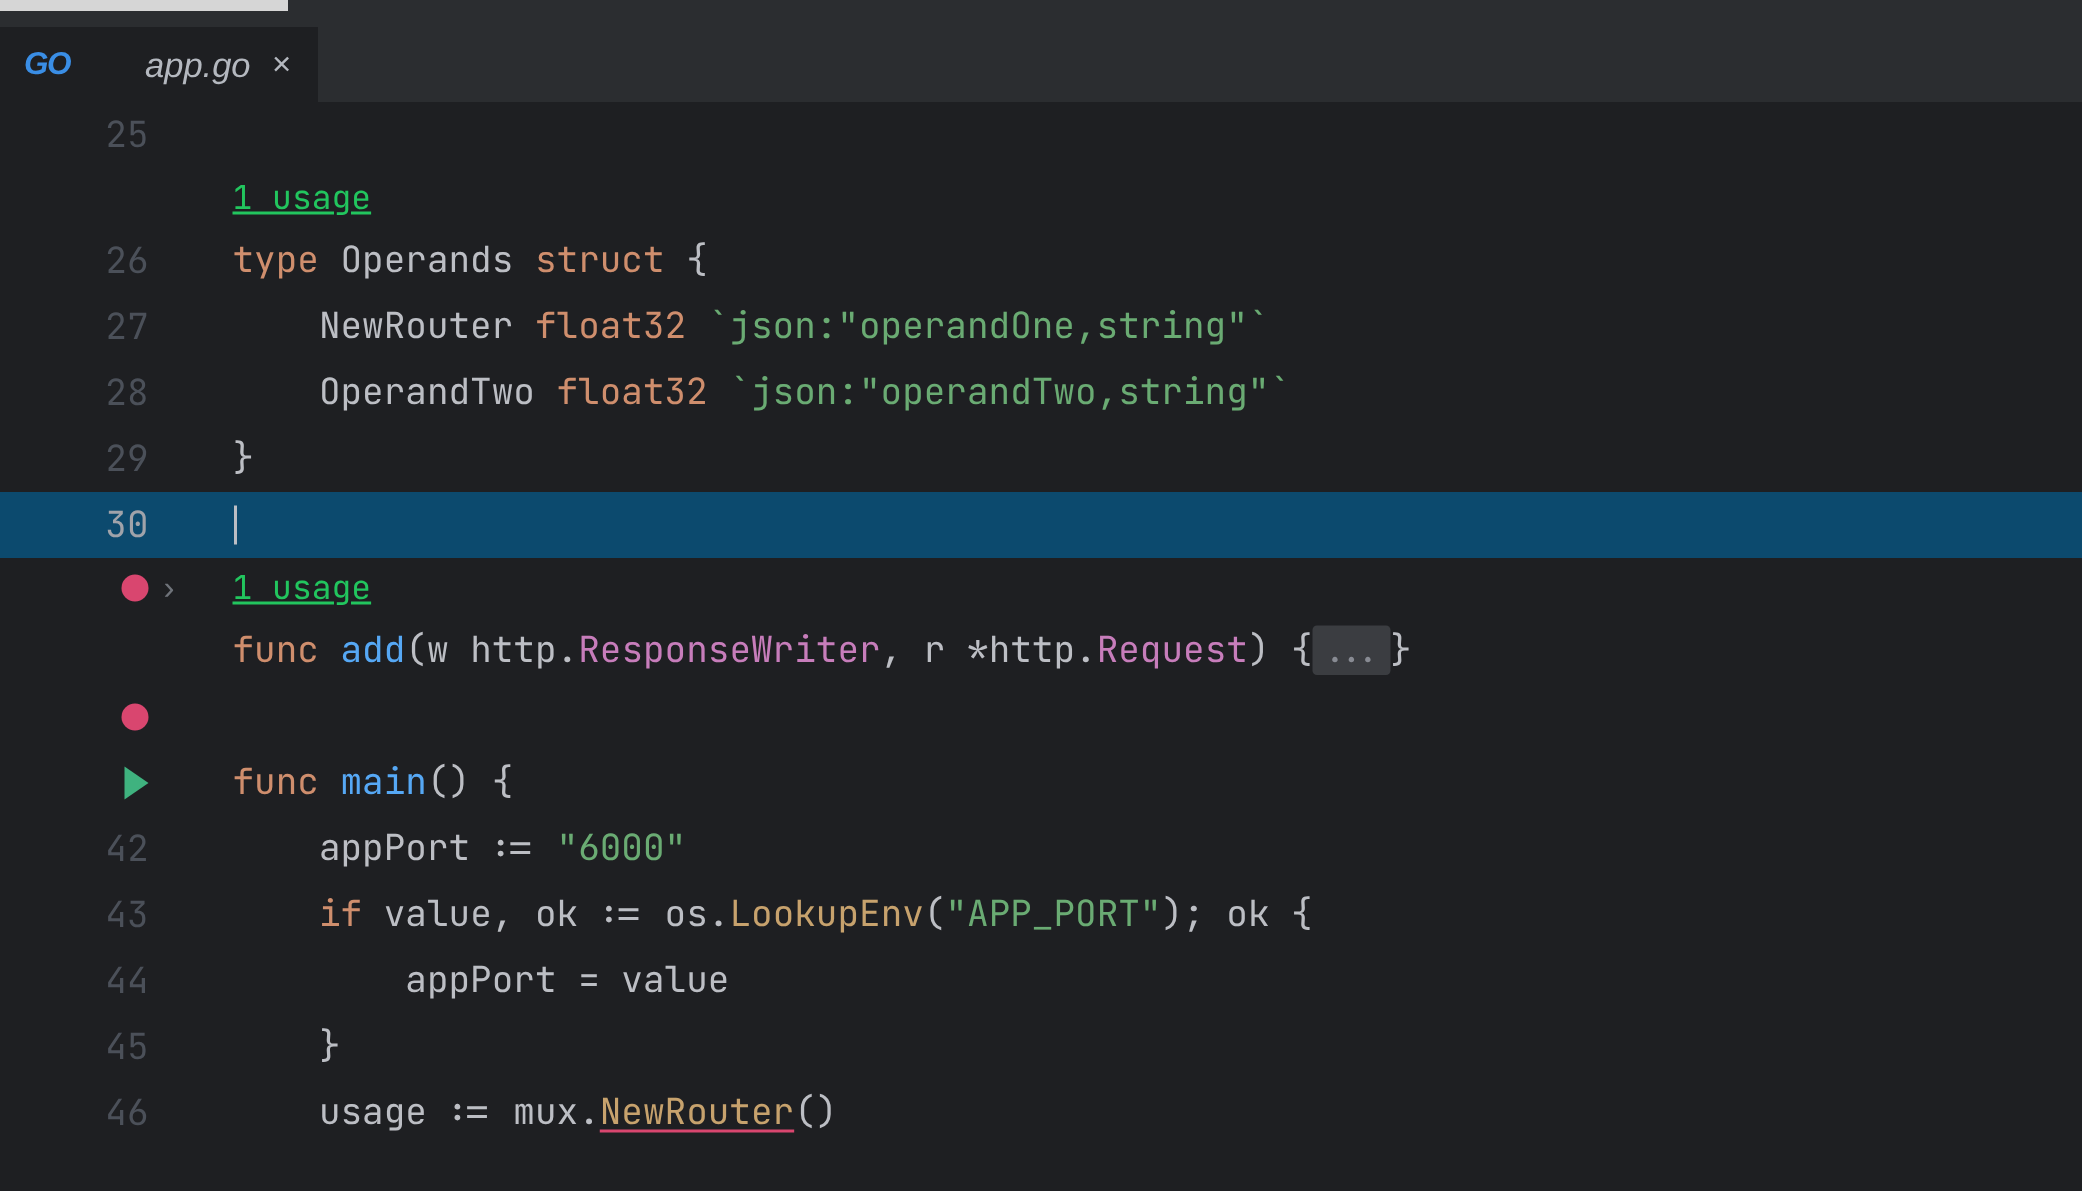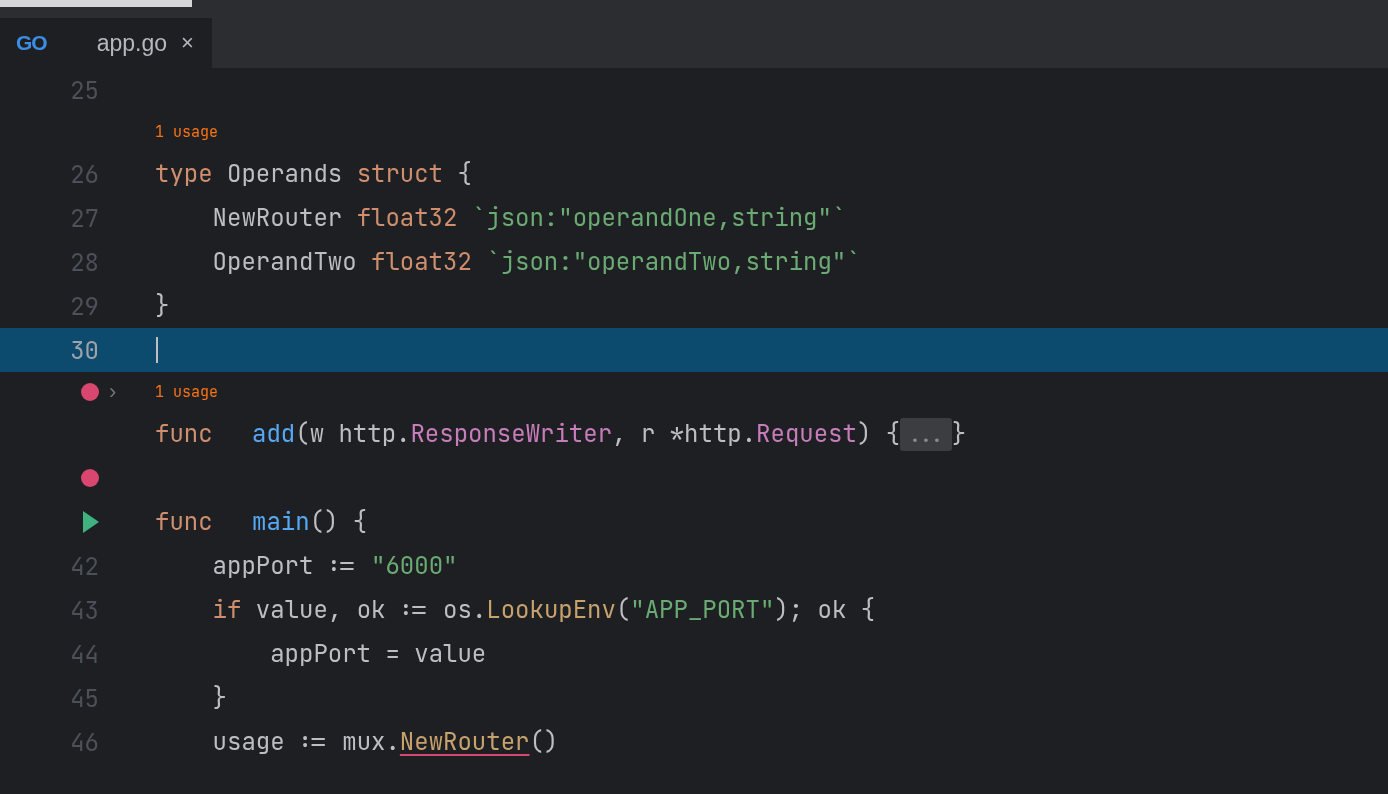--- a/index.html
+++ b/index.html
@@ -18,20 +18,21 @@
     height: 7px;
     background: #d6d6d6;
     z-index: 10;
   }
   .tab-bar {
     display: flex;
     height: 68px;
     padding-top: 18px;
     background: #2b2d30;
     align-items: stretch;
+    font-style: italic;
   }
   .tab {
     display: flex;
     align-items: center;
     gap: 10px;
     padding: 0 18px 0 16px;
     background: #1e1f22;
     border-top: 0px solid transparent;
     height: 100%;
     box-sizing: border-box;
@@ -111,28 +112,29 @@
     font-size:22px;
     font-family: sans-serif;
     line-height:1;
   }
   .code {
     white-space: pre;
     font-size: 24px;
     line-height: 1;
   }
   .usage {
-    color: #f97316;
-    font-size: 15px;
+    color: #22c55e;
+    font-size: 22px;
+    text-decoration: underline;
   }
   .kw { color: #cf8e6d; }
   .str { color: #6aab73; }
   .plain { color: #bcbec4; }
   .purple { color: #c77dbb; }
-  .fnname { color: #56a8f5; margin-left: 25px; }
+  .fnname { color: #56a8f5; }
   .typecall { color:#c7a26d;}
   .folded {
     background:#3b3d41;
     padding: 2px 6px;
     border-radius:3px;
     color:#888b93;
     font-size:22px;
   }
   .cursor-caret {
     display:inline-block;

